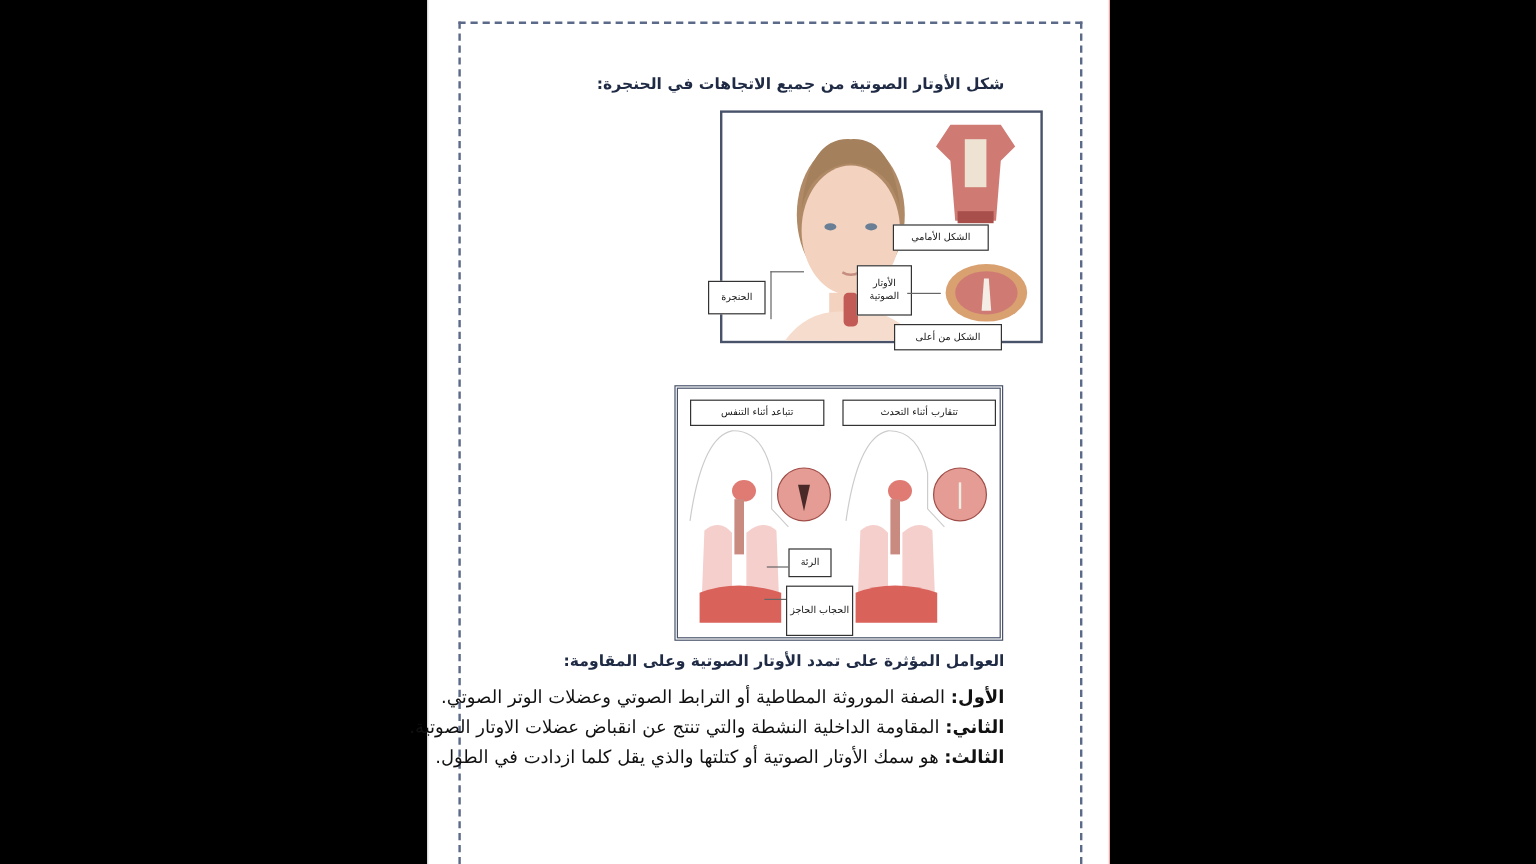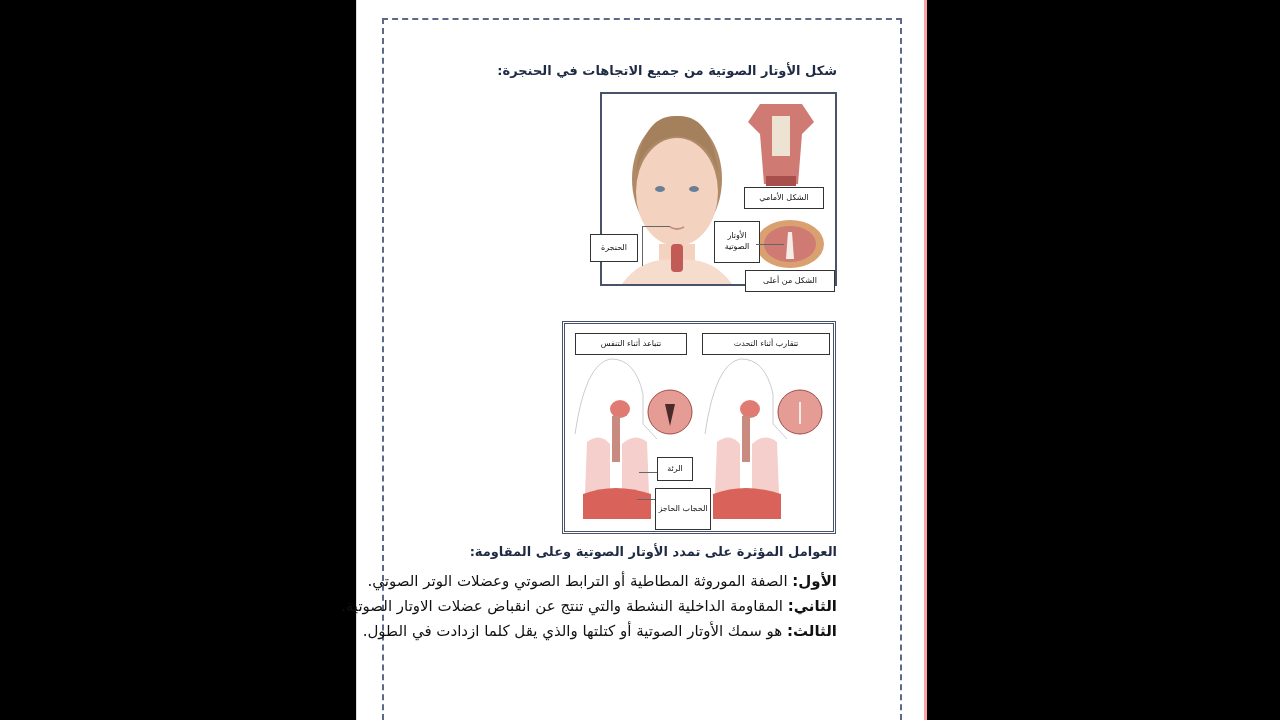--- a/index.html
+++ b/index.html
@@ -2,21 +2,21 @@
 <html><head>
   <meta charset="utf-8">
   <style>
     html, body { margin: 0; padding: 0; }
     body {
       width: 1280px; height: 720px; background: #000; position: relative; overflow: hidden;
       font-family: "DejaVu Sans", sans-serif;
     }
     .page {
       position: absolute; left: 356px; top: 0; width: 567px; height: 720px;
-      background: #fff; border-left: 1px solid #ddd; border-right: 3px solid #fca5a5;
+      background: #fff; border-left: 1px solid #ddd; border-right: 1px solid #fca5a5;
     }
     .frame {
       position: absolute; left: 25px; top: 18px; width: 516px; height: 720px;
       border-top: 2px dashed #5a6a88; border-left: 2px dashed #5a6a88; border-right: 2px dashed #5a6a88;
     }
     .heading {
       position: absolute; right: 87px; direction: rtl; text-align: right;
       color: #1f2a44; font-weight: bold; font-size: 13px; white-space: nowrap;
     }
     .para {
@@ -37,21 +37,21 @@
     svg { position: absolute; }
   </style>
 </head>
 <body>
 
 <div class="page">
   <div class="frame"></div>
 
   <div class="heading" style="top:63px;">شكل الأوتار الصوتية من جميع الاتجاهات في الحنجرة:</div>
 
-  <div class="fig" style="left:243px; top:92px; width:233px; height:190px;">
+  <div class="fig" style="left:243px; top:92px; width:233px; height:190px;padding-left:32px;">
 
     <svg width="233" height="190">
       <ellipse cx="75" cy="85" rx="45" ry="62" fill="#b08a66"></ellipse>
       <ellipse cx="75" cy="98" rx="41" ry="54" fill="#f3d3bf"></ellipse>
       <path d="M34 80 Q40 20 75 22 Q110 20 116 80 Q108 45 75 42 Q42 45 34 80Z" fill="#a5805c"></path>
       <ellipse cx="58" cy="95" rx="5" ry="3" fill="#6a7f95"></ellipse>
       <ellipse cx="92" cy="95" rx="5" ry="3" fill="#6a7f95"></ellipse>
       <path d="M68 133 Q75 137 82 133" stroke="#c58d80" stroke-width="2" fill="none"></path>
       <rect x="57" y="150" width="36" height="40" fill="#f3d3bf"></rect>
       <path d="M20 190 Q40 162 75 166 Q110 162 130 190Z" fill="#f5dccc"></path>

